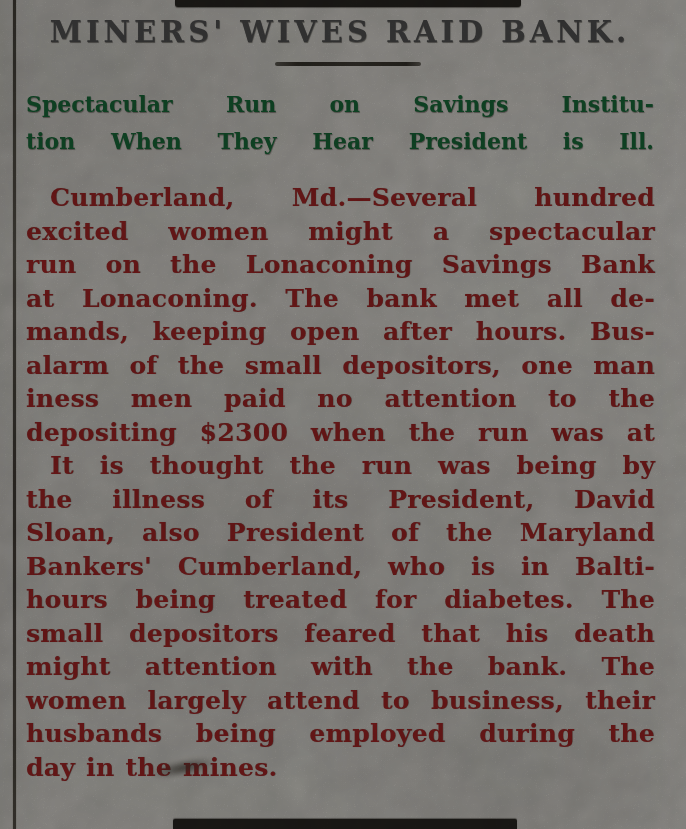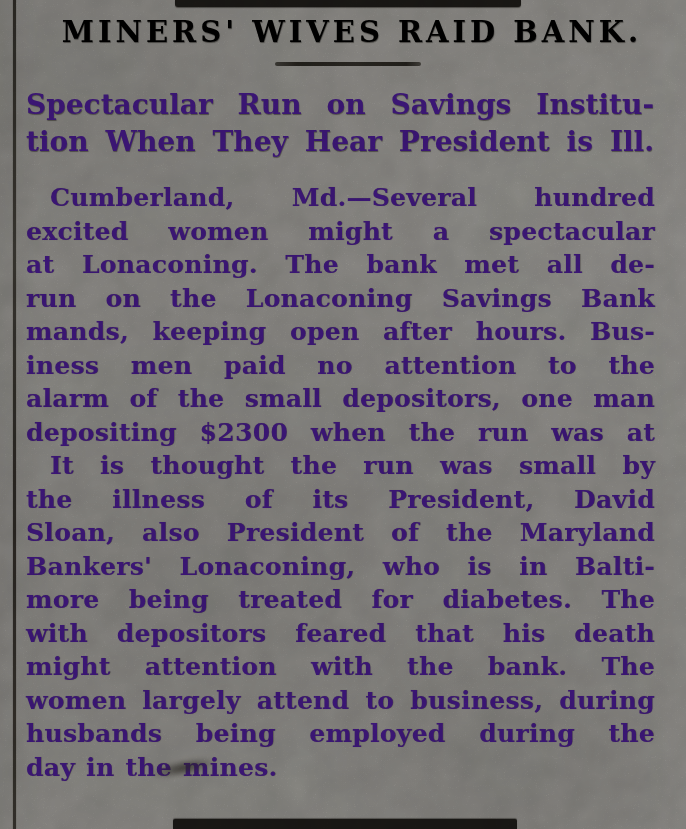--- a/index.html
+++ b/index.html
@@ -29,40 +29,40 @@
     position:absolute;left:175px;top:0;width:346px;height:7px;
     background:#211f1b;border-radius:0 0 3px 3px;
     box-shadow:0 1px 1px rgba(33,31,27,0.5);
   }
   .bottom-bar{
     position:absolute;left:173px;top:819px;width:344px;height:10px;
     background:#211f1b;border-radius:2px 2px 0 0;
     box-shadow:0 -1px 1px rgba(33,31,27,0.45);
   }
   .headline{
-    position:absolute;left:38px;top:14px;width:628px;
+    position:absolute;left:26px;top:14px;width:628px;
     text-align:center;font-size:29px;font-weight:700;line-height:36px;
-    letter-spacing:4px;color:#000000;
+    letter-spacing:4px;color:#404040;
     text-shadow:0.5px 0.5px 0.8px rgba(38,36,32,0.55);
     white-space:nowrap;
   }
   .headline-rule{
     position:absolute;left:275px;top:62px;width:146px;height:4px;
     background:linear-gradient(90deg, rgba(43,40,34,0.75), #2b2822 15%, #34302a 55%, #2b2822 90%, rgba(43,40,34,0.7));
     border-radius:2px;
   }
   .subheadline{
     position:absolute;left:26px;top:86px;width:628px;
-    font-size:28px;font-weight:700;line-height:37px;color:#4c1d95;
+    font-size:22px;font-weight:700;line-height:37px;color:#14532d;
     text-shadow:0.5px 0.5px 0.8px rgba(43,40,34,0.5);
   }
   .subheadline .line{ text-align:justify; text-align-last:justify; }
   .body-copy{
     position:absolute;left:26px;top:181px;width:629px;
-    font-size:25px;font-weight:700;line-height:33.5px;color:#4c1d95;
+    font-size:25px;font-weight:700;line-height:33.5px;color:#7f1d1d;
     letter-spacing:0.3px;word-spacing:2px;
     text-shadow:0.4px 0.4px 0.7px rgba(45,42,36,0.5);
   }
   .line{ text-align:justify; text-align-last:justify; }
   .line.first{ padding-left:24px; }
   .line.last{ text-align-last:left; }
   .ink-smudge{
     position:absolute;left:150px;top:760px;width:66px;height:16px;
     background:radial-gradient(closest-side, rgba(52,49,43,0.85), rgba(52,49,43,0.35) 60%, rgba(52,49,43,0) 100%);
     filter:blur(2px);transform:rotate(-12deg);
@@ -82,36 +82,36 @@
 
   <div class="subheadline">
     <div class="line">Spectacular Run on Savings Institu-</div>
     <div class="line">tion When They Hear President is Ill.</div>
   </div>
 
   <div class="body-copy">
       <div>
         <div class="line first">Cumberland, Md.—Several hundred</div>
         <div class="line">excited women might a spectacular</div>
+        <div class="line">run on the Lonaconing Savings Bank</div>
         <div class="line">at Lonaconing. The bank met all de-</div>
-        <div class="line">run on the Lonaconing Savings Bank</div>
         <div class="line">mands, keeping open after hours. Bus-</div>
+        <div class="line">alarm of the small depositors, one man</div>
         <div class="line">iness men paid no attention to the</div>
-        <div class="line">alarm of the small depositors, one man</div>
         <div class="line">depositing $2300 when the run was at</div>
       </div>
       <div>
-        <div class="line first">It is thought the run was small by</div>
+        <div class="line first">It is thought the run was being by</div>
         <div class="line">the illness of its President, David</div>
         <div class="line">Sloan, also President of the Maryland</div>
-        <div class="line">Bankers' Lonaconing, who is in Balti-</div>
-        <div class="line">more being treated for diabetes. The</div>
-        <div class="line">with depositors feared that his death</div>
+        <div class="line">Bankers' Cumberland, who is in Balti-</div>
+        <div class="line">hours being treated for diabetes. The</div>
+        <div class="line">small depositors feared that his death</div>
         <div class="line">might attention with the bank. The</div>
-        <div class="line">women largely attend to business, during</div>
+        <div class="line">women largely attend to business, their</div>
         <div class="line">husbands being employed during the</div>
         <div class="line last">day in the mines.</div>
       </div>
     </div>
 
   <div class="ink-smudge"></div>
   <div class="bottom-bar"></div>
 
   <svg class="grain" width="686" height="829" aria-hidden="true">
     <filter id="fineGrain">

